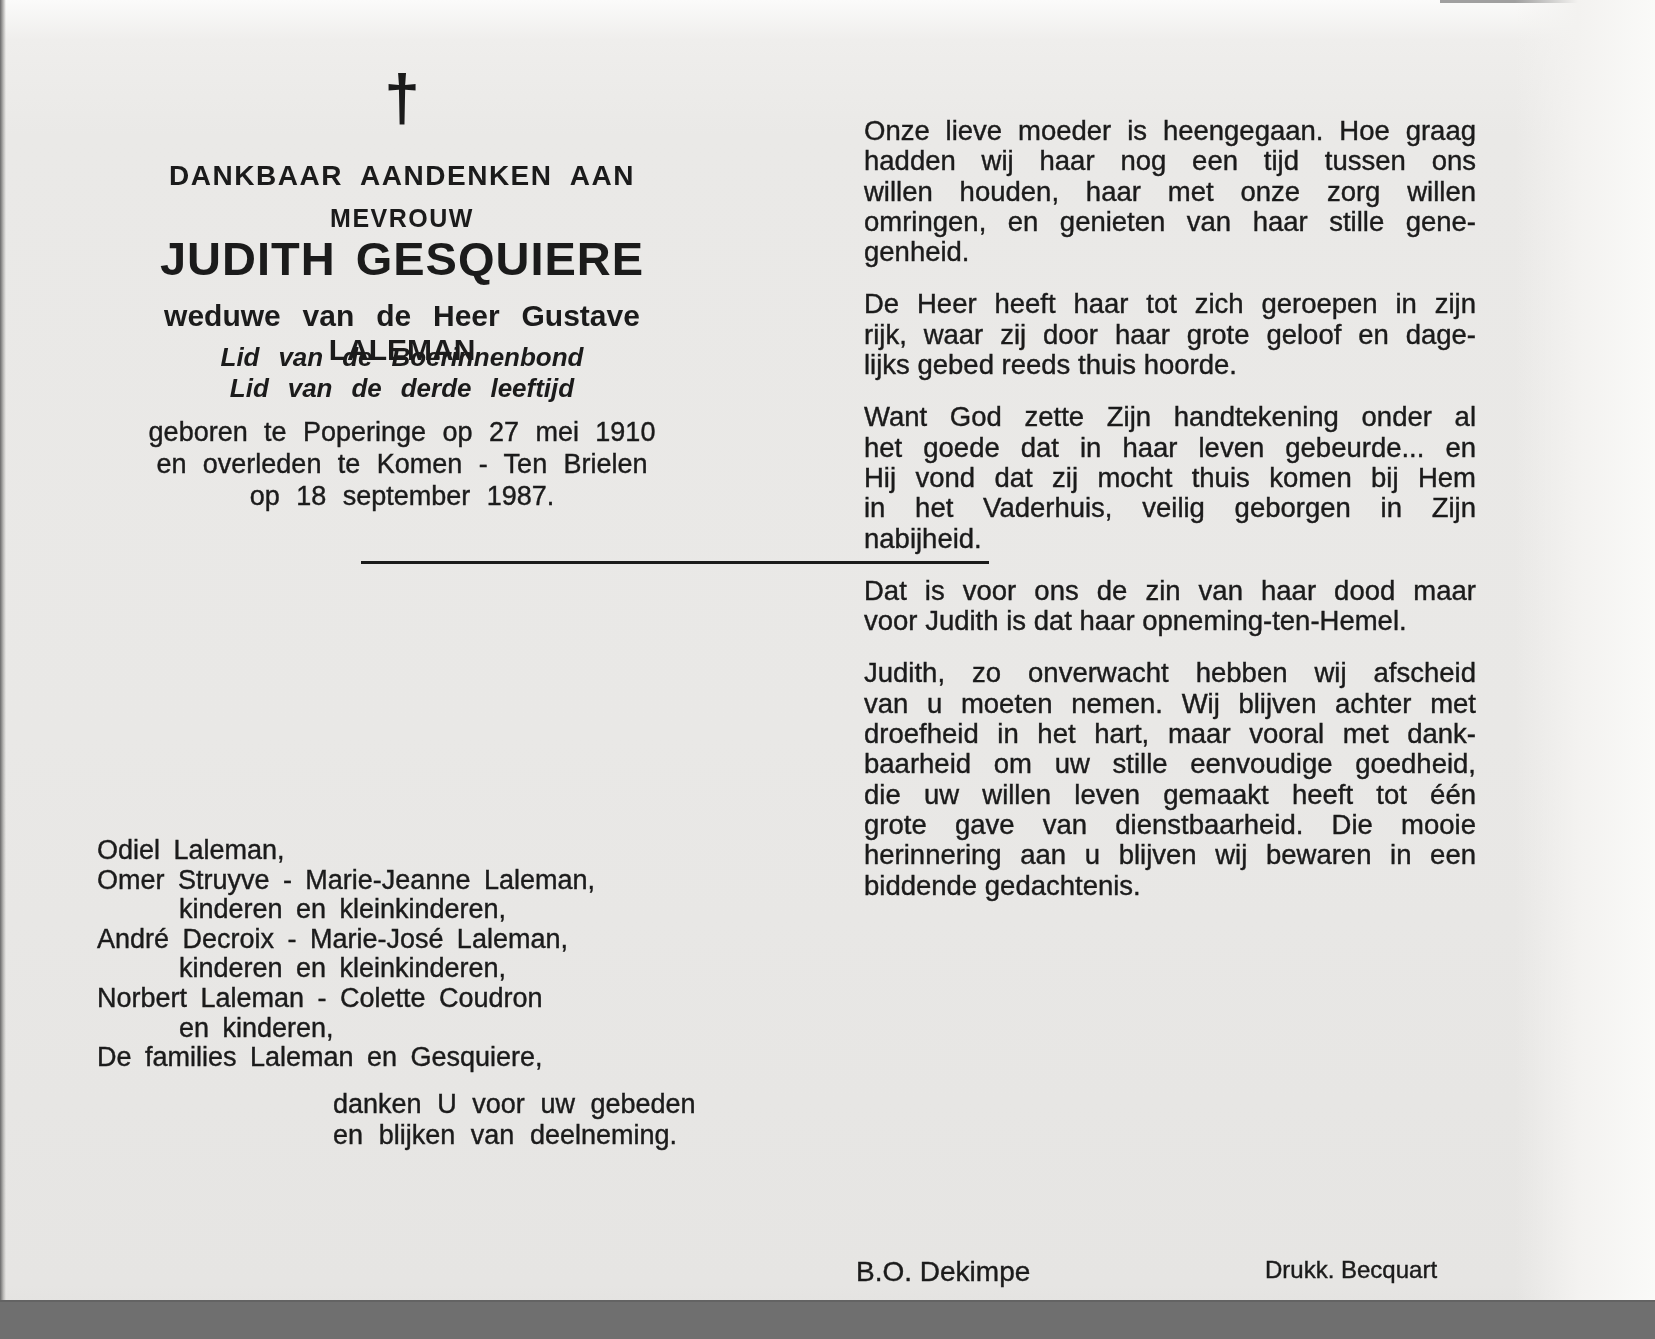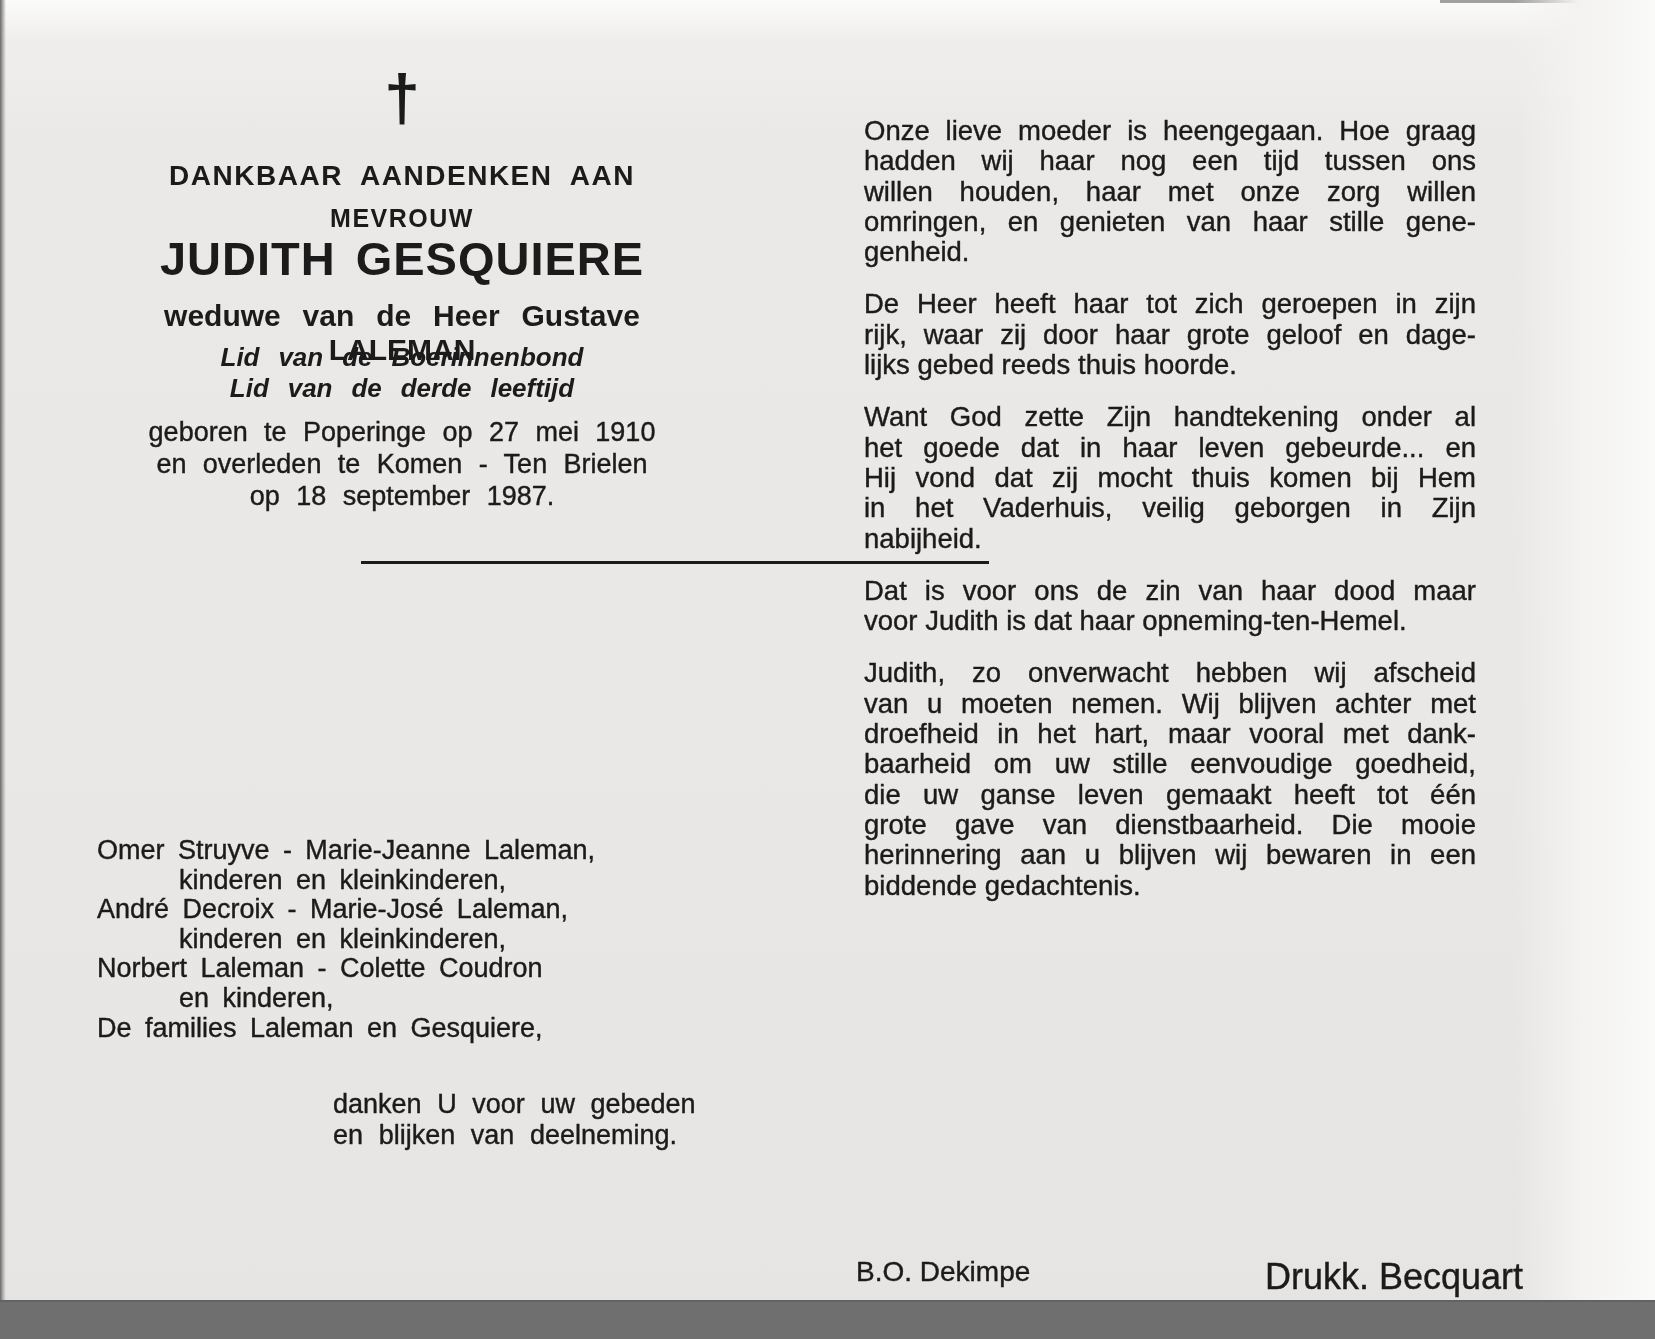--- a/index.html
+++ b/index.html
@@ -37,21 +37,21 @@
     word-spacing:0.3em;-webkit-text-stroke:0.4px #1b1b1b;}
 
   
   .col-right{position:absolute;left:864px;top:108px;width:612px;font-size:27.5px;line-height:30.3px;
     -webkit-text-stroke:0.4px #1b1b1b;}
   .para{margin:8px 0 22px 0;}
   .pline{text-align:justify;text-align-last:justify;}
   .plast{text-align-last:left;}
 
   .footer-left{position:absolute;left:856px;top:1256px;font-size:28px;-webkit-text-stroke:0.4px #1b1b1b;}
-  .footer-right{position:absolute;left:1265px;top:1256px;font-size:36px;text-align:right;-webkit-text-stroke:0.4px #1b1b1b;}
+  .footer-right{position:absolute;left:1265px;top:1256px;font-size:24px;text-align:right;-webkit-text-stroke:0.4px #1b1b1b;}
 </style>
 </head>
 <body>
 
 <div class="scan">
   <div class="edge-left"></div>
   <div class="edge-topright"></div>
   <div class="band-right"></div>
   <div class="band-bottom"></div>
 
@@ -63,20 +63,21 @@
     <div class="widow">weduwe van de Heer Gustave LALEMAN</div>
     <div class="membership m1">Lid van de Boerinnenbond</div>
     <div class="membership m2">Lid van de derde leeftijd</div>
     <div class="dates d1">geboren te Poperinge op 27 mei 1910</div>
     <div class="dates d2">en overleden te Komen - Ten Brielen</div>
     <div class="dates d3">op 18 september 1987.</div>
     <div class="rule"></div>
   </div>
 
   <div class="family" id="family">
+      <div class="">Odiel Laleman,</div>
       <div class="">Omer Struyve - Marie-Jeanne Laleman,</div>
       <div class="indent">kinderen en kleinkinderen,</div>
       <div class="">André Decroix - Marie-José Laleman,</div>
       <div class="indent">kinderen en kleinkinderen,</div>
       <div class="">Norbert Laleman - Colette Coudron</div>
       <div class="indent">en kinderen,</div>
       <div class="">De families Laleman en Gesquiere,</div>
     </div>
 
   <div class="thanks">
@@ -106,21 +107,21 @@
       </div>
       <div class="para">
         <div class="pline">Dat is voor ons de zin van haar dood maar</div>
         <div class="pline plast">voor Judith is dat haar opneming-ten-Hemel.</div>
       </div>
       <div class="para">
         <div class="pline">Judith, zo onverwacht hebben wij afscheid</div>
         <div class="pline">van u moeten nemen. Wij blijven achter met</div>
         <div class="pline">droefheid in het hart, maar vooral met dank-</div>
         <div class="pline">baarheid om uw stille eenvoudige goedheid,</div>
-        <div class="pline">die uw ganse leven gemaakt heeft tot één</div>
+        <div class="pline">die uw willen leven gemaakt heeft tot één</div>
         <div class="pline">grote gave van dienstbaarheid. Die mooie</div>
         <div class="pline">herinnering aan u blijven wij bewaren in een</div>
         <div class="pline plast">biddende gedachtenis.</div>
       </div>
     </div>
 
   <div class="footer-left">B.O. Dekimpe</div>
   <div class="footer-right">Drukk. Becquart</div>
 </div>
 

